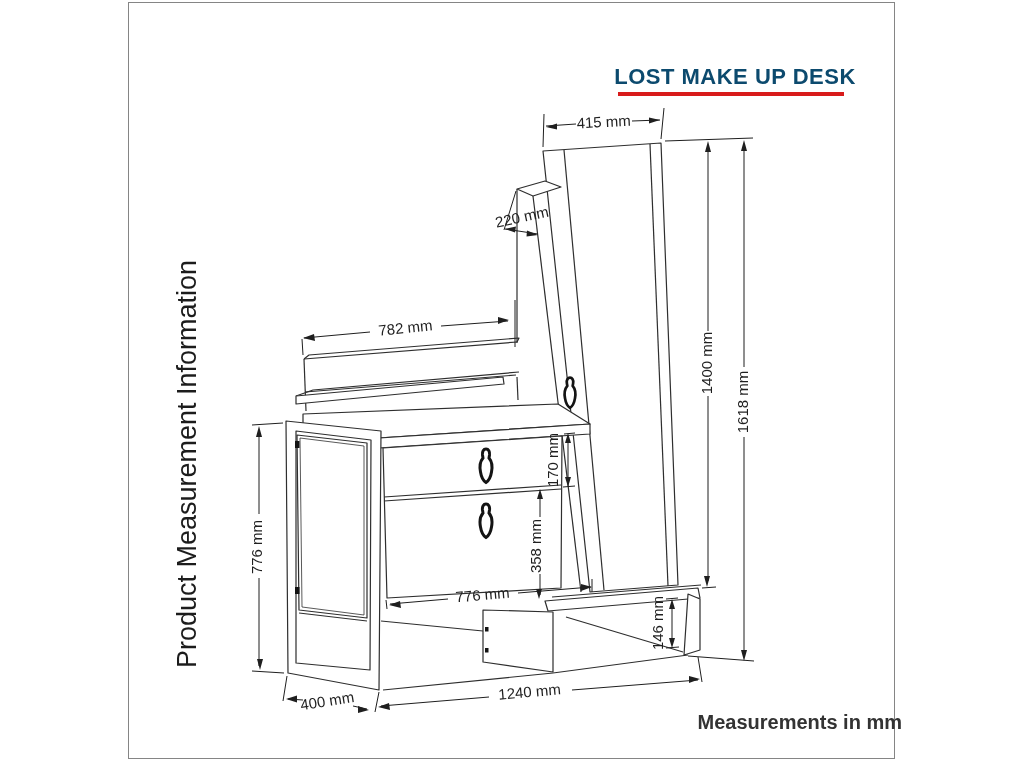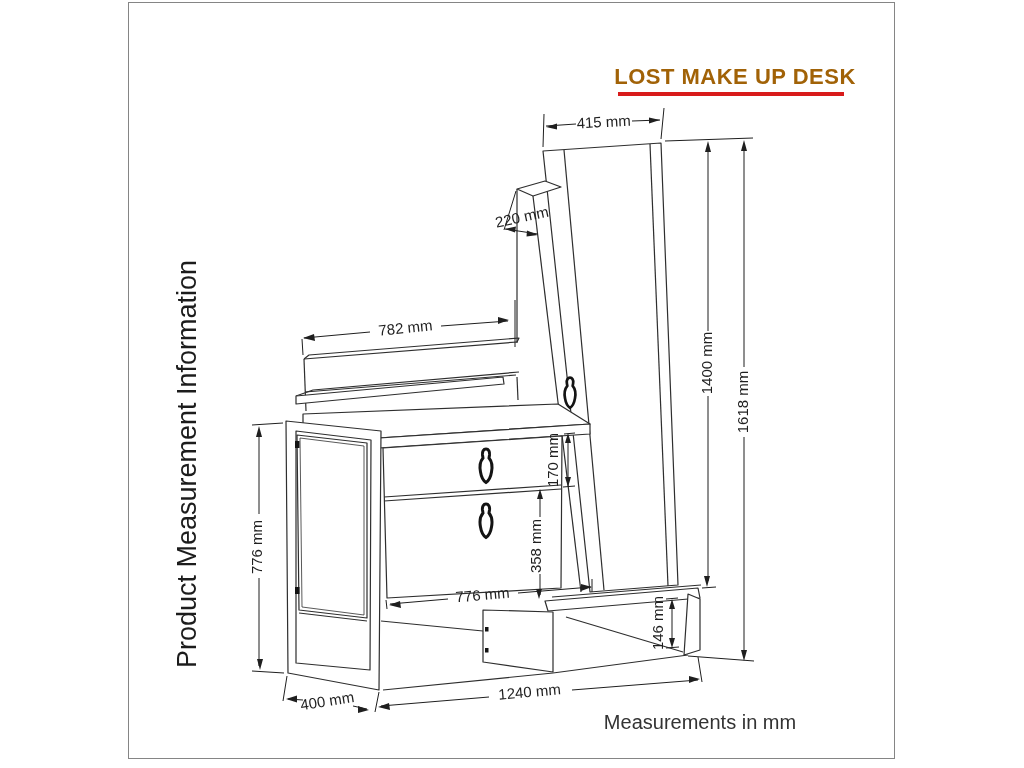--- a/index.html
+++ b/index.html
@@ -1,27 +1,27 @@
 <!DOCTYPE html>
 <html><head>
 <meta charset="utf-8">
 <style>
   html,body{margin:0;padding:0;background:#ffffff;}
   body{width:1024px;height:768px;position:relative;overflow:hidden;
        font-family:"Liberation Sans",sans-serif;color:#1f1f1f;}
   .frame{position:absolute;left:128px;top:2px;width:767px;height:757px;
          border:1px solid #858585;background:#ffffff;box-sizing:border-box;}
   .title{position:absolute;left:565px;top:64px;width:340px;text-align:center;
-         font-size:22px;font-weight:bold;color:#a16207;letter-spacing:.5px;}
+         font-size:22px;font-weight:bold;color:#0c4a6e;letter-spacing:.5px;}
   .red-underline{position:absolute;left:618px;top:92px;width:226px;height:4px;
          background:#d81b1b;}
   .side-label{position:absolute;left:187px;top:464px;transform:translate(-50%,-50%) rotate(-90deg);
          white-space:nowrap;font-size:27px;color:#1c1c1c;}
-  .footer-note{position:absolute;left:550px;top:711px;width:300px;text-align:center;
-         font-size:20px;font-weight:normal;color:#333333;}
+  .footer-note{position:absolute;left:602px;top:711px;width:300px;text-align:right;
+         font-size:20px;font-weight:bold;color:#333333;}
   svg.draw{position:absolute;left:0;top:0;}
   .furn{fill:#ffffff;stroke:#2e2e2e;stroke-width:1.2;stroke-linejoin:round;}
   .ln{fill:none;stroke:#2e2e2e;stroke-width:1.2;stroke-linejoin:round;}
   .thin{fill:none;stroke:#2e2e2e;stroke-width:.8;}
   .dim{fill:none;stroke:#1f1f1f;stroke-width:1;}
   .arr{fill:#1f1f1f;stroke:none;}
   .dimtxt{font-family:"Liberation Sans",sans-serif;font-size:15px;fill:#1f1f1f;text-anchor:middle;}
   .dark{fill:#141414;stroke:none;}
   .handle{fill:#ffffff;stroke:#141414;stroke-width:3;}
 </style>

